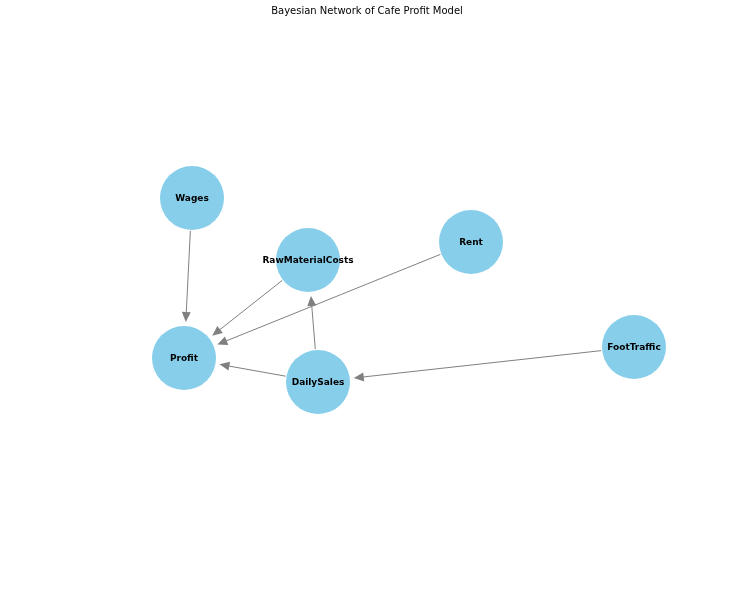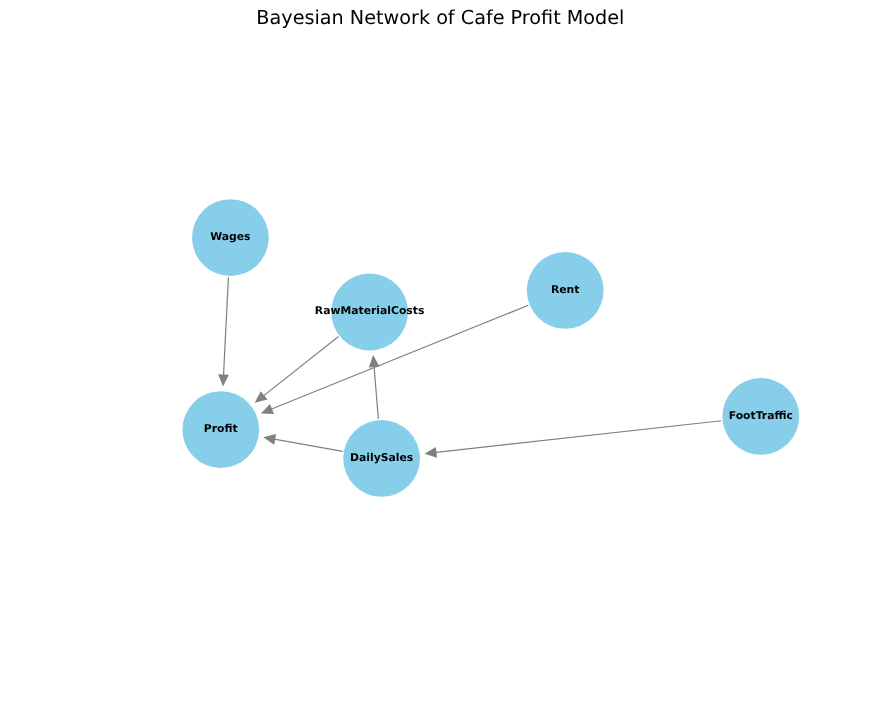--- a/index.html
+++ b/index.html
@@ -14,21 +14,21 @@
     height: 607px;
     background: #ffffff;
     overflow: hidden;
   }
   #figure-title {
     position: absolute;
     top: 5px;
     left: 0;
     width: 100%;
     text-align: center;
-    font-size: 16px;
+    font-size: 10px;
     color: #000000;
     font-weight: normal;
   }
   #graph-svg {
     position: absolute;
     top: 0;
     left: 0;
   }
   #graph-svg text {
     font-family: "DejaVu Sans", sans-serif;

